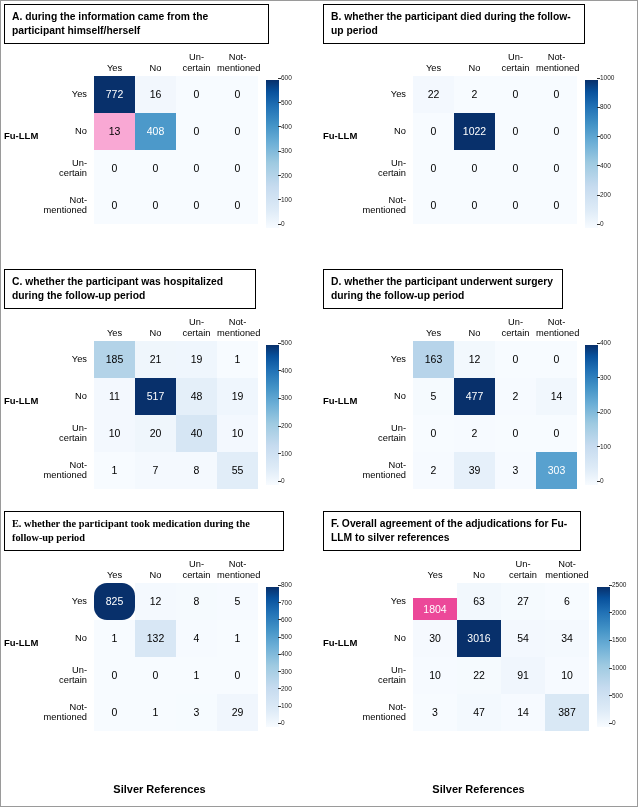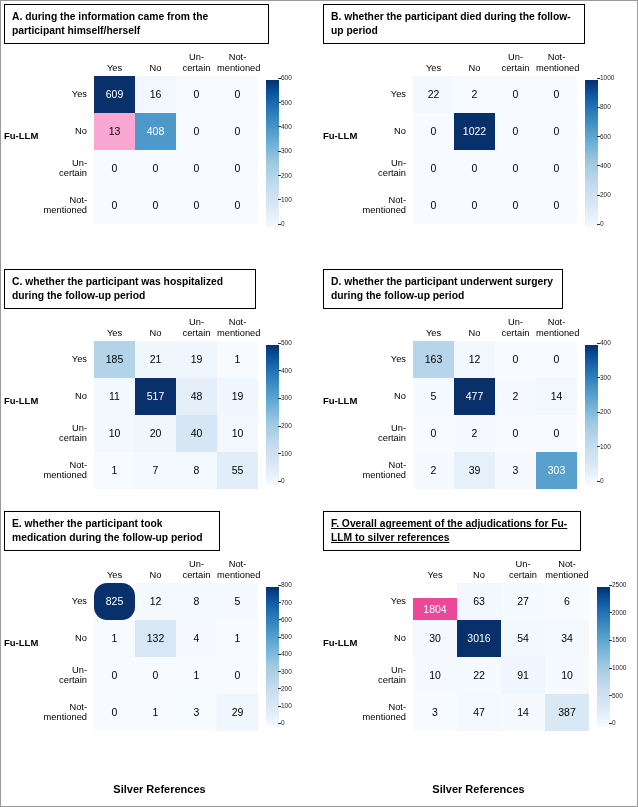--- a/index.html
+++ b/index.html
@@ -37,22 +37,22 @@
     font-weight: bold;
     line-height: 1.35;
     background: #fff;
     display: inline-block;
     min-height: 36px;
   }
   .panel-a .panel-title { width: 265px; }
   .panel-b .panel-title { width: 262px; }
   .panel-c .panel-title { width: 252px; }
   .panel-d .panel-title { width: 240px; }
-  .panel-e .panel-title { width: 216px; }
-  .panel-f .panel-title { width: 258px; text-decoration: underline; }
+  .panel-e .panel-title { width: 280px; font-family: Liberation Serif, serif; }
+  .panel-f .panel-title { width: 258px; }
 
   .matrix-wrap {
     position: relative;
     margin-top: 6px;
     display: flex;
     align-items: flex-start;
   }
   .ylabel {
     width: 48px;
     font-size: 9.5px;
@@ -157,21 +157,21 @@
           <div class="col-head" style="grid-template-columns: 42px repeat(4, 41px);">
             <div></div>
             <div>Yes</div>
             <div>No</div>
             <div>Un-<br>certain</div>
             <div>Not-<br>mentioned</div>
           </div>
           <div class="rows">
             <div class="row" style="grid-template-columns: 42px repeat(4, 41px); height: 37px;">
               <div class="rowlab">Yes</div>
-              <div class="cell dark" style="background: rgb(8, 48, 107);">609</div>
+              <div class="cell dark" style="background: rgb(8, 48, 107);">772</div>
               <div class="cell" style="background: rgb(242, 247, 253);">16</div>
               <div class="cell" style="background: rgb(247, 251, 255);">0</div>
               <div class="cell" style="background: rgb(247, 251, 255);">0</div>
             </div>
             <div class="row" style="grid-template-columns: 42px repeat(4, 41px); height: 37px;">
               <div class="rowlab">No</div>
               <div class="cell" style="background: #f9a8d4;">13</div>
               <div class="cell dark" style="background: rgb(76, 153, 202);">408</div>
               <div class="cell" style="background: rgb(247, 251, 255);">0</div>
               <div class="cell" style="background: rgb(247, 251, 255);">0</div>

